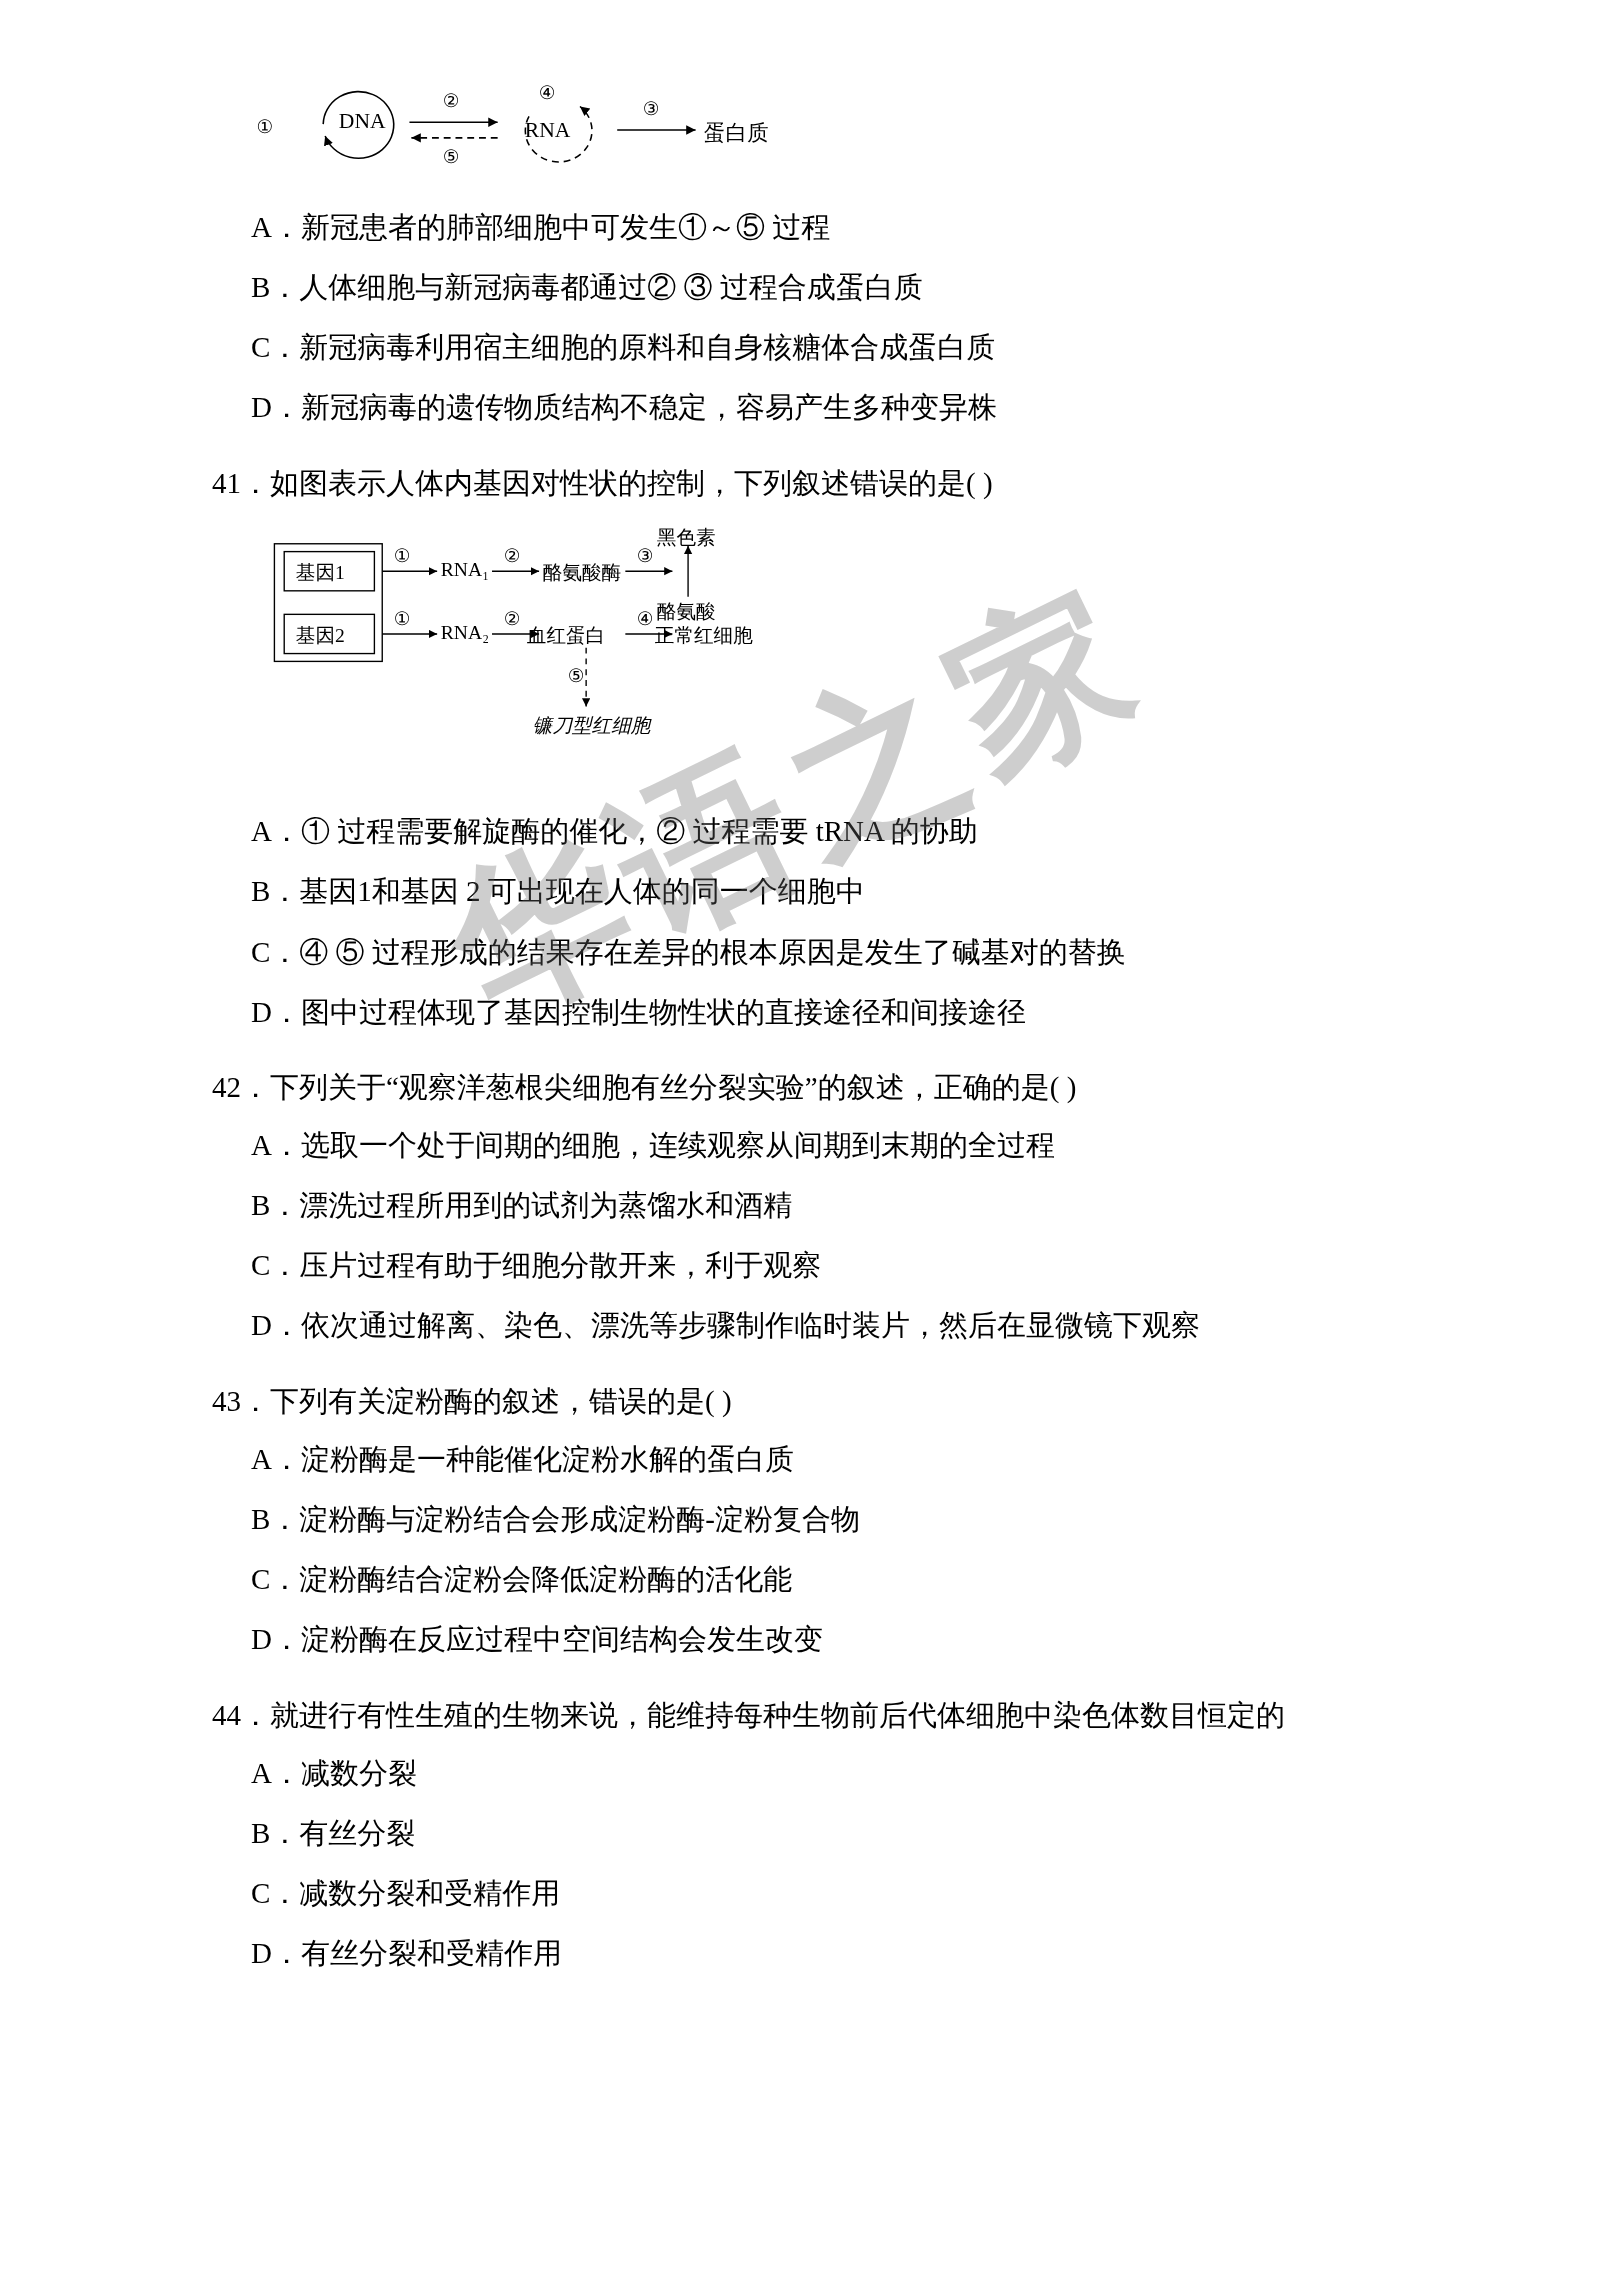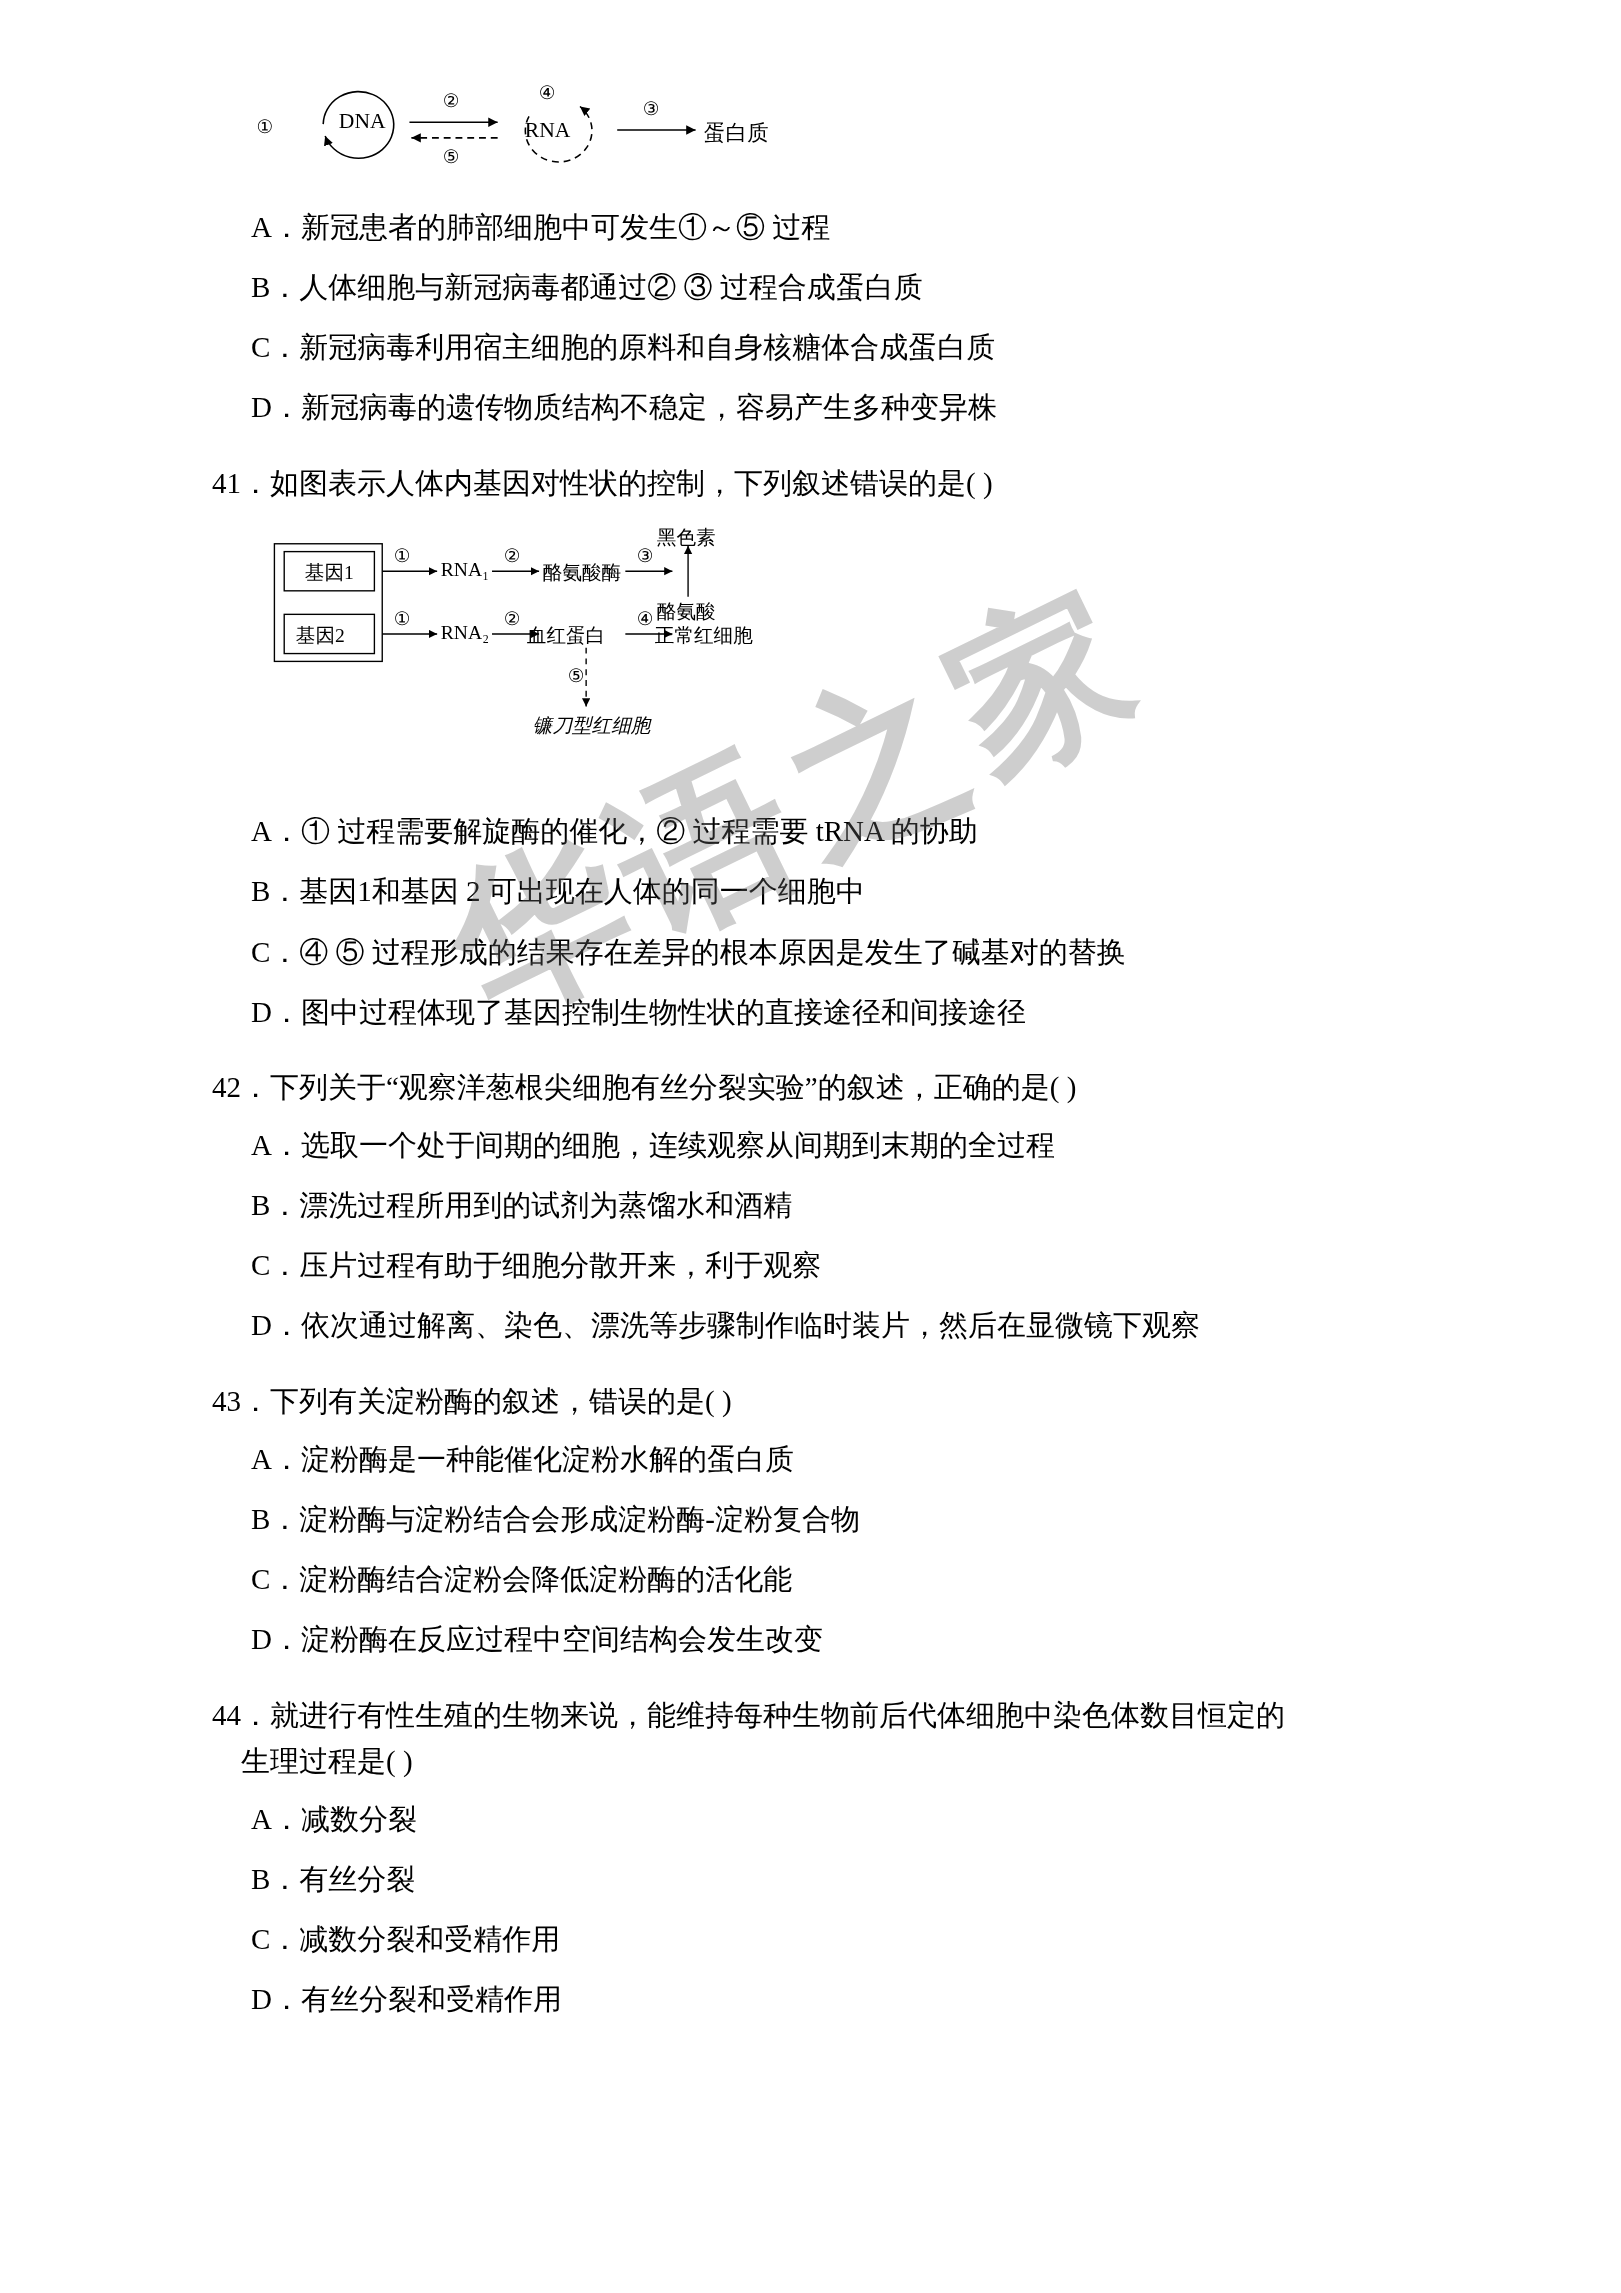--- a/index.html
+++ b/index.html
@@ -180,21 +180,21 @@
           <path d="M452,74 L452,22" stroke="#000" stroke-width="1.4" fill="none" marker-end="url(#ah2)"></path>
 
           <path d="M140,112 L196,112" stroke="#000" stroke-width="1.4" fill="none" marker-end="url(#ah2)"></path>
 
           <path d="M252,112 L300,112" stroke="#000" stroke-width="1.4" fill="none" marker-end="url(#ah2)"></path>
 
           <path d="M388,112 L436,112" stroke="#000" stroke-width="1.4" fill="none" marker-end="url(#ah2)"></path>
 
           <path d="M348,126 L348,186" stroke="#000" stroke-width="1.4" fill="none" stroke-dasharray="6,5" marker-end="url(#ah2)"></path>
         </svg>
-        <span class="txt" style="left:60px; top:35px;">基因1</span>
+        <span class="txt" style="left:51px; top:35px;">基因1</span>
         <span class="txt" style="left:51px; top:98px;">基因2</span>
         <span class="txt" style="left:196px; top:35px;">RNA₁</span>
         <span class="txt" style="left:196px; top:98px;text-align:right;">RNA₂</span>
         <span class="txt" style="left:298px; top:35px;">酪氨酸酶</span>
         <span class="txt" style="left:282px; top:98px;">血红蛋白</span>
         <span class="txt" style="left:412px; top:0px;">黑色素</span>
         <span class="txt" style="left:412px; top:74px;">酪氨酸</span>
         <span class="txt" style="left:410px; top:98px;">正常红细胞</span>
         <span class="txt" style="left:288px; top:188px;font-style:italic;">镰刀型红细胞</span>
         <span class="circnum" style="left:149px; top:21.6px;">①</span>
@@ -247,21 +247,20 @@
     </div>
     <div class="opt">
       <span class="lbl">C．</span><span>淀粉酶结合淀粉会降低淀粉酶的活化能</span>
     </div>
     <div class="opt">
       <span class="lbl">D．</span><span>淀粉酶在反应过程中空间结构会发生改变</span>
     </div>
 
     <div class="q-stem">
       <span class="num">44．</span><span>就进行有性生殖的生物来说，能维持每种生物前后代体细胞中染色体数目恒定的</span>
-      <span class="cont">生理过程是(        )</span>
     </div>
     <div class="opt">
       <span class="lbl">A．</span><span>减数分裂</span>
     </div>
     <div class="opt">
       <span class="lbl">B．</span><span>有丝分裂</span>
     </div>
     <div class="opt">
       <span class="lbl">C．</span><span>减数分裂和受精作用</span>
     </div>

